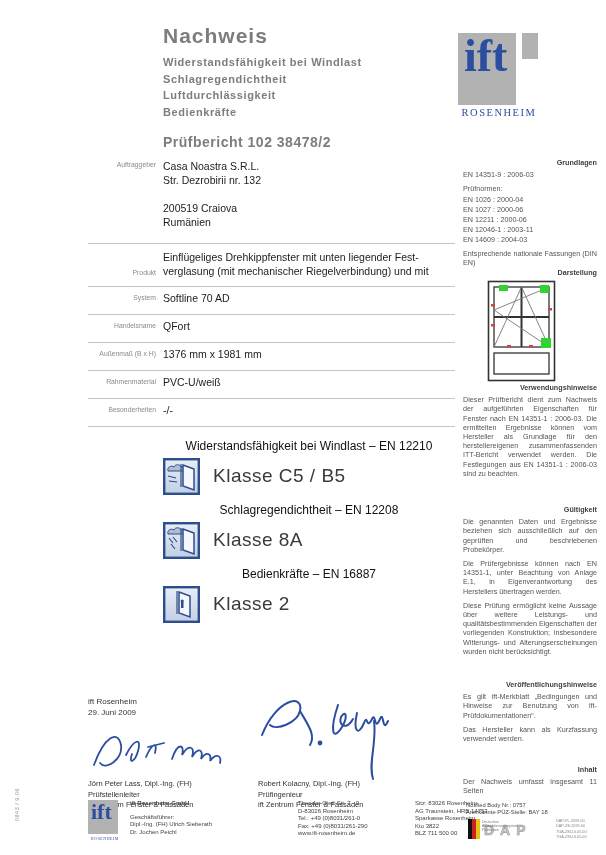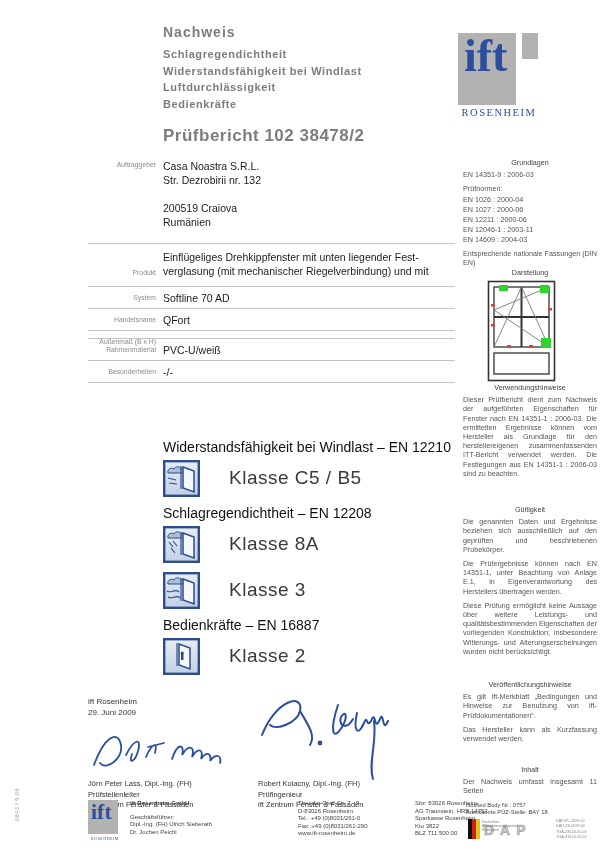--- a/index.html
+++ b/index.html
@@ -5,23 +5,23 @@
   html,body{margin:0;padding:0;background:#e8e8e8;}
   .page{position:relative;width:606px;height:855px;background:#fff;margin:0 auto;
         font-family:"Liberation Sans", sans-serif;color:#222;overflow:hidden;}
 
   
   .side-code{position:absolute;left:14px;top:788px;font-size:5.5px;color:#999;
              writing-mode:vertical-rl;transform:rotate(180deg);letter-spacing:.5px;}
 
   
   .header{position:absolute;left:163px;top:24px;width:300px;}
-  .h-title{font-size:14px;font-weight:bold;color:#7d7d7d;letter-spacing:1px;}
+  .h-title{font-size:21px;font-weight:bold;color:#7d7d7d;letter-spacing:1px;}
   .h-sub{font-size:11px;font-weight:bold;color:#7d7d7d;line-height:16.5px;margin-top:6px;letter-spacing:.6px;}
-  .h-report{font-size:17px;font-weight:bold;color:#7d7d7d;margin-top:14px;letter-spacing:.5px;}
+  .h-report{font-size:14px;font-weight:bold;color:#7d7d7d;margin-top:14px;letter-spacing:.5px;}
 
   
   .toplogo{position:absolute;left:456px;top:31px;width:86px;height:92px;}
   .tl-box{position:absolute;left:2px;top:2px;width:58px;height:72px;background:#b2b2b2;}
   .tl-box2{position:absolute;left:66px;top:2px;width:16px;height:26px;background:#b2b2b2;}
   .tl-ift{position:absolute;left:8px;top:-2px;width:80px;font-family:"Liberation Serif",serif;
           font-weight:bold;font-size:46px;color:#2b4ea0;}
   .tl-ros{position:absolute;left:0;top:76px;width:86px;text-align:center;font-family:"Liberation Serif",serif;
           font-size:10.5px;color:#2b4ea0;letter-spacing:1.5px;}
   .footlogo{position:absolute;left:88px;top:800px;width:44px;height:44px;}
@@ -31,28 +31,28 @@
   .fl-ros{position:absolute;left:-3px;top:36px;width:40px;text-align:center;
           font-family:"Liberation Serif",serif;font-size:4px;color:#2b4ea0;letter-spacing:.5px;}
 
   
   .infotable{position:absolute;left:88px;top:156px;width:367px;}
   .irow{position:relative;border-bottom:1px solid #c4c4c4;}
   .irow .lab{position:absolute;left:0;width:68px;text-align:right;font-size:6.8px;color:#8a8a8a;}
   .irow .vals{margin-left:75px;font-size:10.5px;color:#1c1c1c;line-height:14px;}
   .row-a{padding:3px 0 14px 0;}  .row-a .lab{top:5px;}
   .row-p{padding:6px 0 8px 0;}   .row-p .lab{bottom:10px;}
-  .row-s{padding:4px 0 3px 0;}   .row-s .lab{top:7px;}
+  .row-s{padding:4px 0 9px 0;}   .row-s .lab{top:7px;}
   .val-line{min-height:14px;}
 
   
   .classes{position:absolute;left:163px;top:439px;width:292px;}
   .cblock{margin-bottom:8px;}
-  .c-title{font-size:14px;color:#111;margin-bottom:4px;}
-  .c-row{display:flex;align-items:center;height:38px;gap:16px;}
+  .c-title{font-size:12px;color:#111;margin-bottom:4px;text-align:center;}
+  .c-row{display:flex;align-items:center;height:38px;}
   .c-icon{width:37px;height:37px;flex:0 0 37px;}
   .c-val{font-size:19px;color:#3a3a3a;margin-left:13px;letter-spacing:.5px;}
 
   
   .signoff{position:absolute;left:88px;top:697px;width:380px;font-size:7.5px;color:#333;}
   .s-org{font-size:8px;}
   .s-date{font-size:8px;margin-top:2px;}
   .sig-left{position:absolute;left:0px;top:24px;}
   .sig-right{position:absolute;left:168px;top:-6px;}
   .name-left{position:absolute;left:0px;top:82px;line-height:10.5px;}
@@ -60,21 +60,21 @@
 
   
   .fcol{position:absolute;font-size:6px;color:#444;line-height:7.5px;}
   .fcol .fb{font-weight:bold;margin-bottom:6px;}
   .fcol1{left:130px;top:800px;width:160px;}
   .fcol2{left:298px;top:800px;width:112px;}
   .fcol3{left:415px;top:800px;width:90px;}
 
   
   .sb{position:absolute;left:463px;width:134px;font-size:7.2px;color:#555;line-height:9.2px;text-align:justify;}
-  .sb-h{font-weight:normal;color:#3f3f3f;margin-bottom:3px;text-align:center;}
+  .sb-h{font-weight:bold;color:#3f3f3f;margin-bottom:3px;text-align:right;}
   .sb p{margin:0 0 5px 0;}
   .sb .tight{margin-bottom:1px;}
   .sb-grund{top:158px;} .sb-darst{top:268px;} .sb-verw{top:383px;}
   .sb-gult{top:505px;} .sb-verof{top:680px;} .sb-inh{top:765px;}
   .diagram{position:absolute;left:487px;top:280px;}
 
   
   .nb{position:absolute;left:466px;top:802px;width:132px;font-size:5.8px;color:#444;line-height:7px;}
   .dap{position:absolute;left:468px;top:818px;width:126px;height:26px;}
   .dap-bars{position:absolute;left:0;top:1px;display:flex;}
@@ -87,22 +87,22 @@
 </head>
 <body>
 
 <div class="page">
 
   <div class="side-code">0843 / 9.06</div>
 
   <div class="header">
     <div class="h-title">Nachweis</div>
     <div class="h-sub">
+      <div>Widerstandsfähigkeit bei Windlast</div>
       <div>Schlagregendichtheit</div>
-      <div>Widerstandsfähigkeit bei Windlast</div>
       <div>Luftdurchlässigkeit</div>
       <div>Bedienkräfte</div>
     </div>
     <div class="h-report">Prüfbericht 102 38478/2</div>
   </div>
 
   <div class="toplogo">
     <div class="tl-box"></div>
     <div class="tl-box2"></div>
     <div class="tl-ift">ift</div>
@@ -134,20 +134,23 @@
         </div>
     </div>
     <div class="irow row-s">
       <span class="lab">Handelsname</span>
       <div class="vals">
           <div class="val-line">QFort</div>
         </div>
     </div>
     <div class="irow row-s">
       <span class="lab">Außenmaß (B x H)</span>
+      <div class="vals">
+          <div class="val-line">1376 mm x 1981 mm</div>
+        </div>
     </div>
     <div class="irow row-s">
       <span class="lab">Rahmenmaterial</span>
       <div class="vals">
           <div class="val-line">PVC-U/weiß</div>
         </div>
     </div>
     <div class="irow row-s">
       <span class="lab">Besonderheiten</span>
       <div class="vals">
@@ -183,30 +186,20 @@
           <rect x="1.2" y="1.2" width="34.6" height="34.6" fill="url(#g1)" stroke="#2e4d8c" stroke-width="2.4"></rect>
           <path d="M5,12 C4,8 8,6 11,8 C12,5 17,5 18,8 C21,7 23,10 21,12 Z" fill="#aebed6" stroke="#2e4d8c" stroke-width="1"></path>
           <path d="M6,16 L10,21 M10,15 L14,20 M8,22 L12,27" stroke="#2e4d8c" stroke-width="1.2" fill="none"></path>
           <path d="M20,7 L31,11 L31,32 L20,28 Z" fill="#f4f7fb" stroke="#2e4d8c" stroke-width="1.5"></path>
           <line x1="18" y1="6" x2="18" y2="29" stroke="#2e4d8c" stroke-width="1.2"></line>
         </svg>
         <div class="c-val">Klasse 8A</div>
       </div>
     </div>
     <div class="cblock">
-      <div class="c-row">
-        <svg class="c-icon" viewBox="0 0 37 37">
-          <rect x="1.2" y="1.2" width="34.6" height="34.6" fill="url(#g1)" stroke="#2e4d8c" stroke-width="2.4"></rect>
-          <path d="M5,12 C4,8 8,6 11,8 C12,5 17,5 18,8 C21,7 23,10 21,12 Z" fill="#aebed6" stroke="#2e4d8c" stroke-width="1"></path>
-          <path d="M4,19 C8,22 12,16 16,20 M5,25 C9,28 13,22 17,26" stroke="#2e4d8c" stroke-width="1.2" fill="none"></path>
-          <path d="M20,7 L31,11 L31,32 L20,28 Z" fill="#f4f7fb" stroke="#2e4d8c" stroke-width="1.5"></path>
-          <line x1="18" y1="6" x2="18" y2="29" stroke="#2e4d8c" stroke-width="1.2"></line>
-        </svg>
-        <div class="c-val">Klasse 3</div>
-      </div>
     </div>
     <div class="cblock">
       <div class="c-title">Bedienkräfte – EN 16887</div>
       <div class="c-row">
         <svg class="c-icon" viewBox="0 0 37 37">
           <rect x="1.2" y="1.2" width="34.6" height="34.6" fill="url(#g1)" stroke="#2e4d8c" stroke-width="2.4"></rect>
           <path d="M16,6 L27,10 L27,31 L16,27 Z" fill="#f4f7fb" stroke="#2e4d8c" stroke-width="1.5"></path>
           <line x1="14" y1="5" x2="14" y2="28" stroke="#2e4d8c" stroke-width="1.2"></line>
           <rect x="18" y="16" width="2.5" height="6" fill="#2e4d8c"></rect>
           <circle cx="19.2" cy="15" r="1.6" fill="#2e4d8c"></circle>

